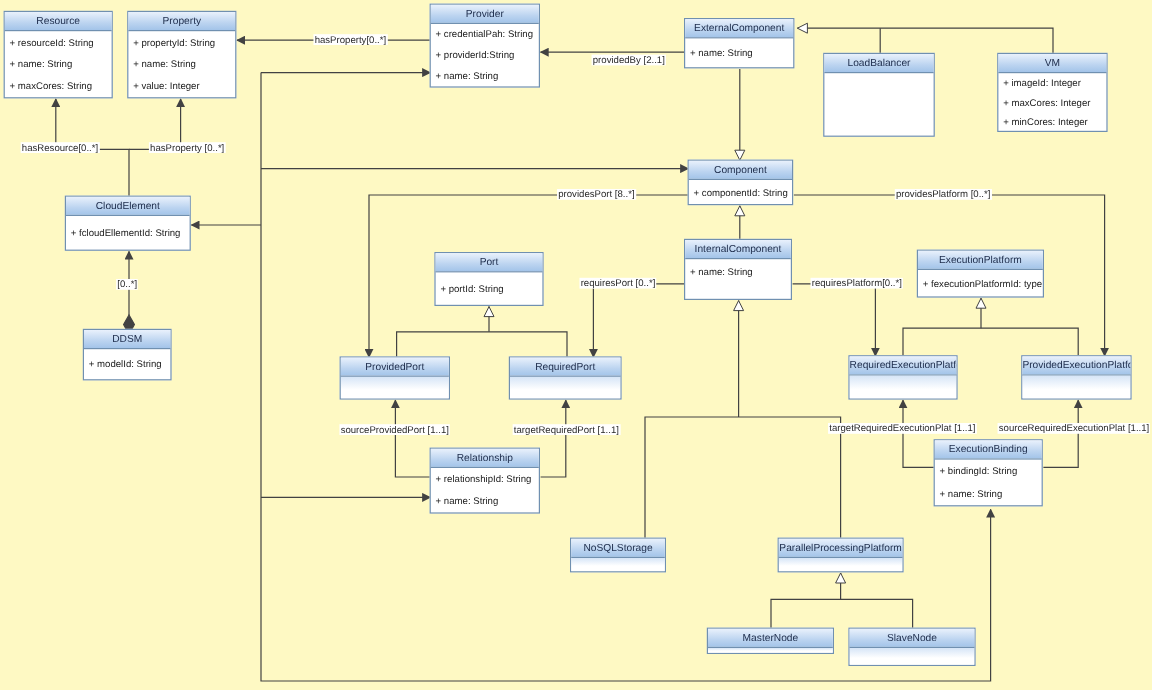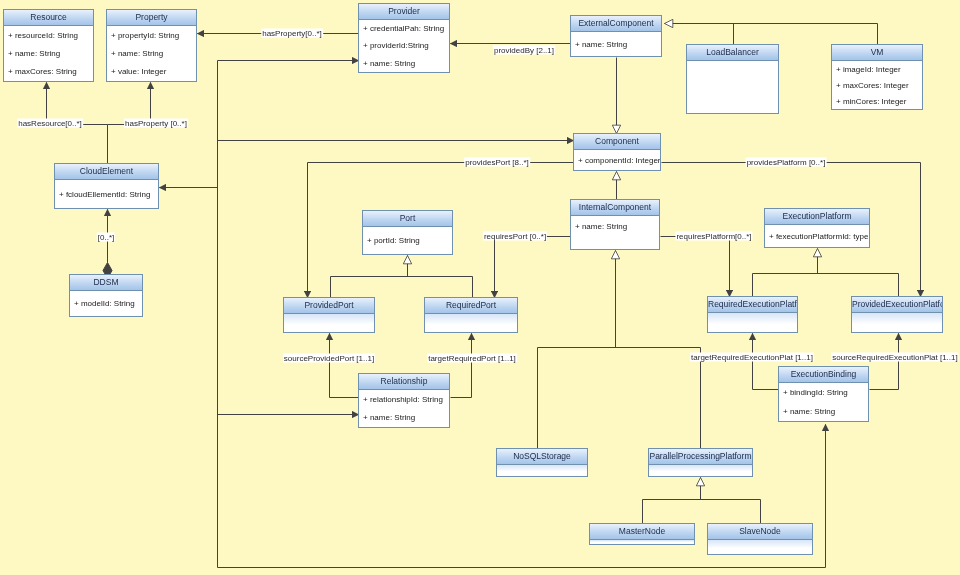--- a/index.html
+++ b/index.html
@@ -117,21 +117,21 @@
     <div class="uml-body">
       <div class="uml-attr">+ imageId: Integer</div>
       <div class="uml-attr">+ maxCores: Integer</div>
       <div class="uml-attr">+ minCores: Integer</div>
     </div>
   </div>
 
   <div class="uml" style="left:573px;top:133px;width:88px;height:38px">
     <div class="uml-title">Component</div>
     <div class="uml-body">
-      <div class="uml-attr">+ componentId: Integer</div>
+      <div class="uml-attr">+ componentId: String</div>
     </div>
   </div>
 
   <div class="uml" style="left:69px;top:274px;width:74px;height:43px">
     <div class="uml-title">DDSM</div>
     <div class="uml-body">
       <div class="uml-attr">+ modelId: String</div>
     </div>
   </div>
 
@@ -200,21 +200,21 @@
   </div>
 
   <div class="uml" style="left:778px;top:366px;width:91px;height:56px">
     <div class="uml-title">ExecutionBinding</div>
     <div class="uml-body">
       <div class="uml-attr">+ bindingId: String</div>
       <div class="uml-attr">+ name: String</div>
     </div>
   </div>
 
-  <div class="uml" style="left:496px;top:448px;width:92px;height:29px">
+  <div class="uml" style="left:475px;top:448px;width:80px;height:29px">
     <div class="uml-title">NoSQLStorage</div>
     <div class="uml-body">
         <div class="uml-empty"></div>
       </div>
   </div>
 
   <div class="uml" style="left:648px;top:448px;width:105px;height:29px">
     <div class="uml-title">ParallelProcessingPlatform</div>
     <div class="uml-body">
         <div class="uml-empty"></div>

